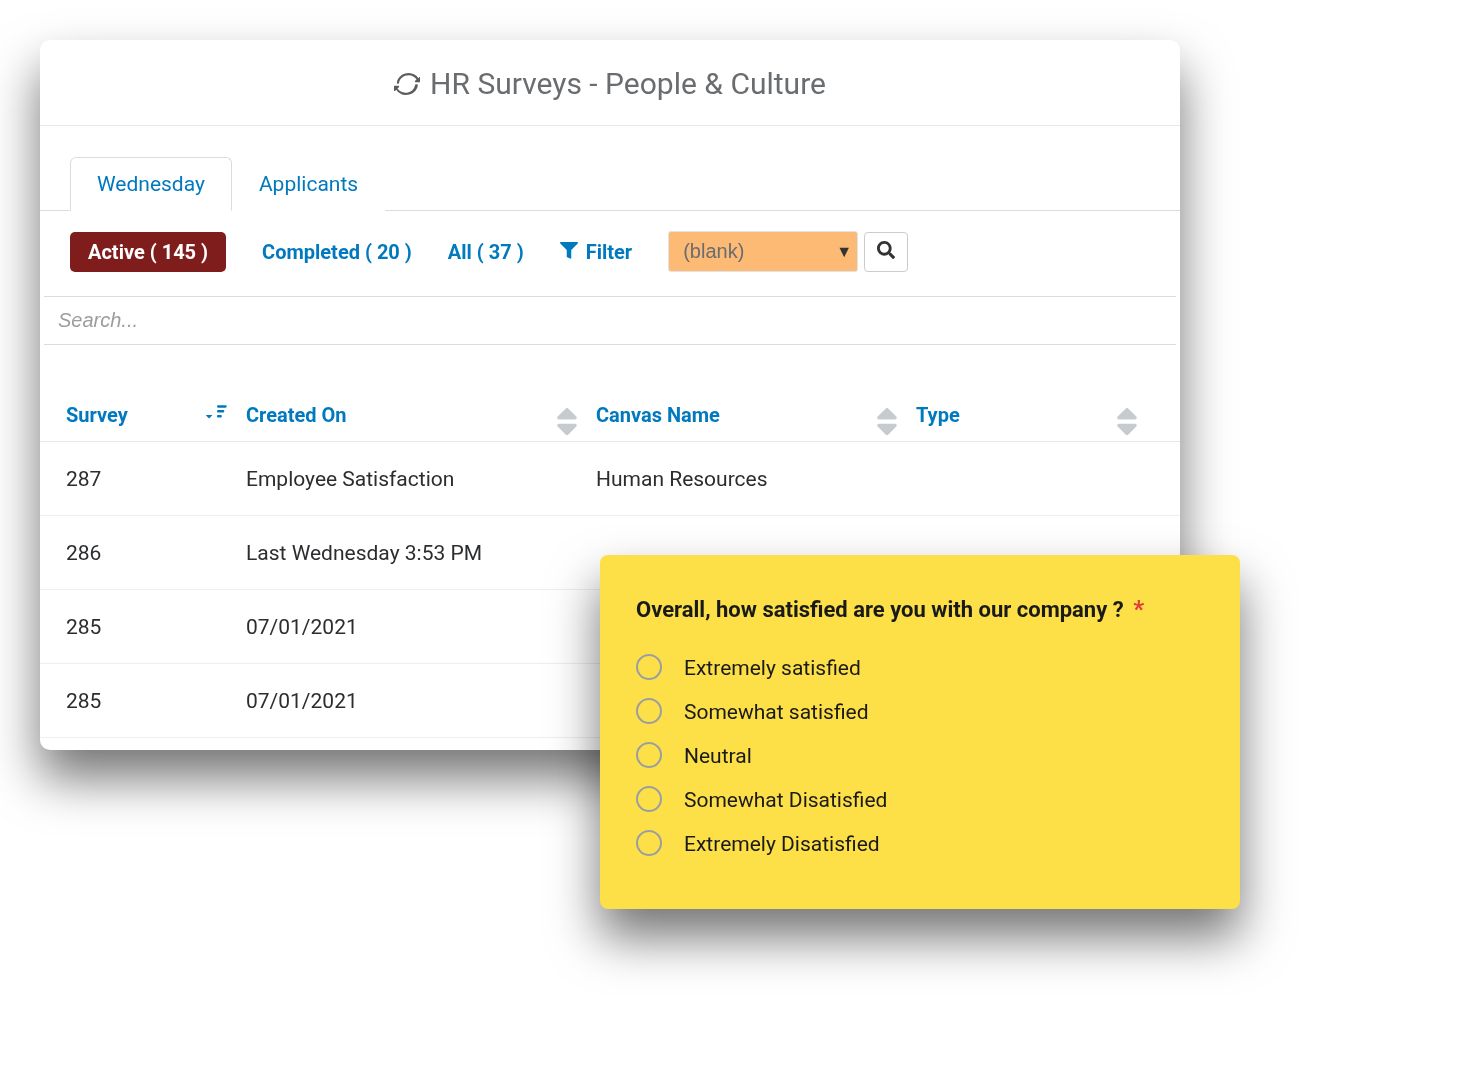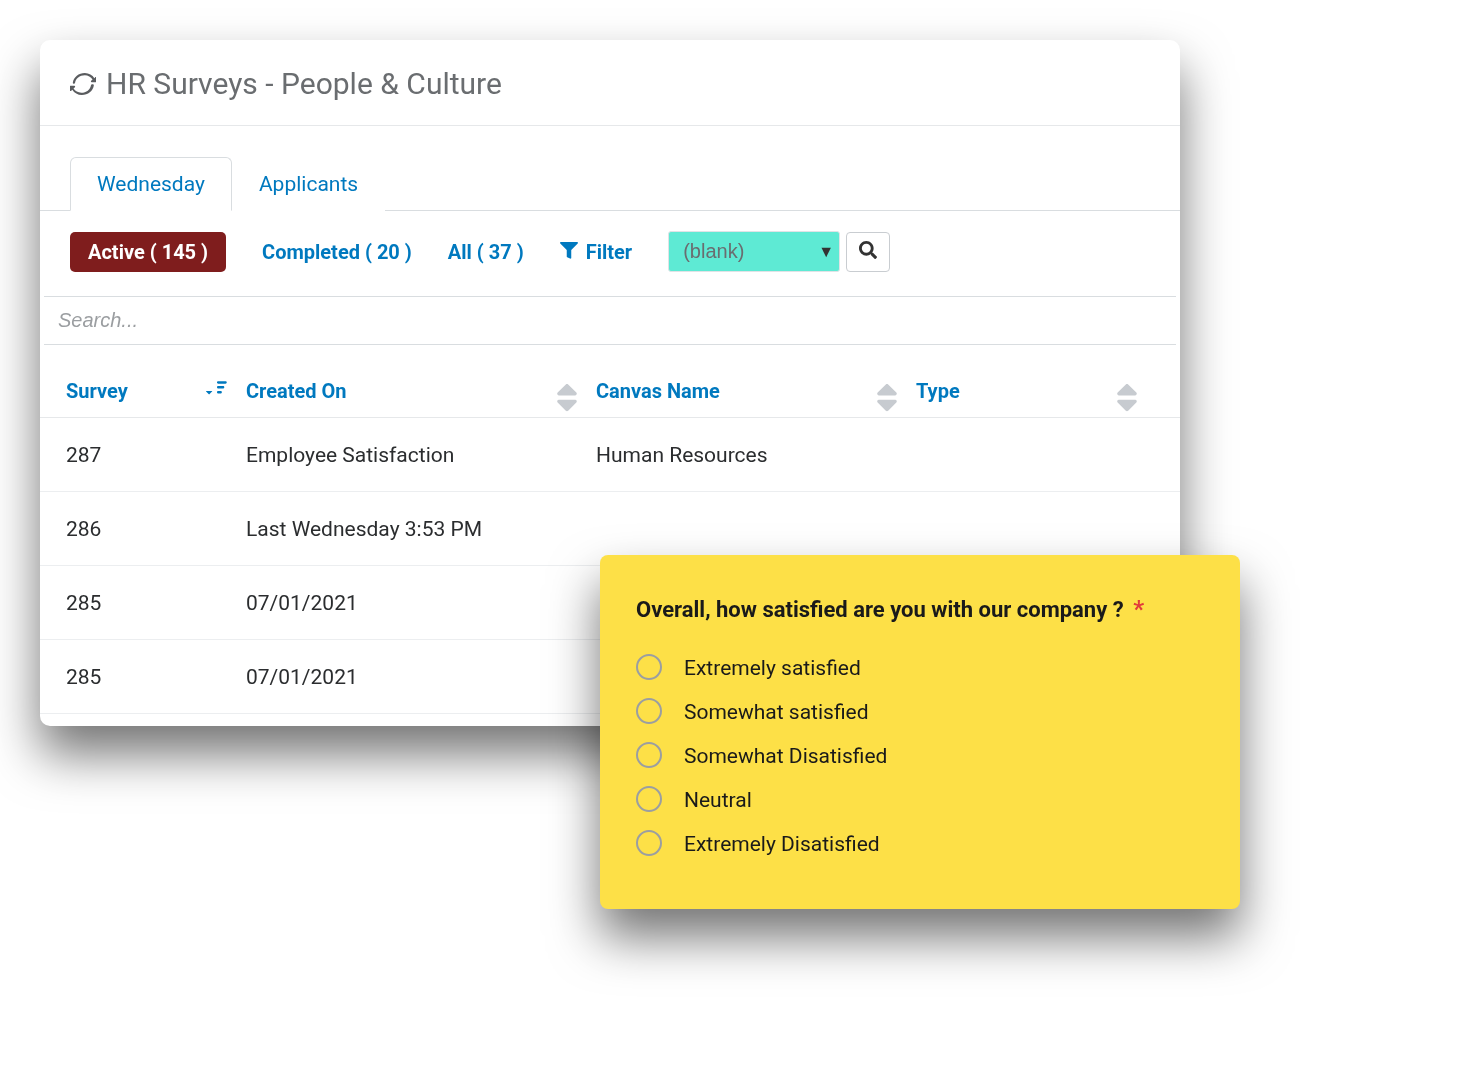--- a/index.html
+++ b/index.html
@@ -18,20 +18,21 @@
     width: 1140px;
     position: relative;
     overflow: visible;
   }
   .panel-header {
     display: flex;
     align-items: center;
     gap: 10px;
     padding: 26px 30px 24px 30px;
     border-bottom: 1px solid #e6e8ea;
+    justify-content: center;
   }
   .panel-title {
     font-size: 30px;
     font-weight: 400;
     color: #6a6d70;
   }
   .refresh-icon {
     width: 26px; height: 26px;
     color: #5a5c5f;
     flex-shrink: 0;
@@ -88,26 +89,26 @@
   }
   .filter-btn svg { width: 18px; height: 18px; }
   .select-wrap {
     display: flex;
     align-items: center;
     gap: 12px;
   }
   .select {
     appearance: none;
     border: 1px solid #e0e3e6;
-    background: #5eead4;
+    background: #fdba74;
     font-size: 20px;
     color: #6a6d70;
     padding: 8px 40px 8px 14px;
     border-radius: 3px;
-    width: 172px;
+    width: 190px;
     cursor: pointer;
   }
   .select-caret {
     margin-left: -34px;
     pointer-events: none;
     color: #333;
   }
   .search-icon-btn {
     width: 44px; height: 40px;
     border: 1px solid #c9cdd1;
@@ -151,20 +152,21 @@
   }
   .th {
     display: flex;
     align-items: center;
     justify-content: space-between;
     font-size: 20px;
     font-weight: 700;
     color: #0079bf;
     cursor: pointer;
     padding-right: 18px;
+    margin-top: 24px;
   }
   .sort-icon { width: 22px; height: 22px; color: #0079bf; flex-shrink:0;}
   .sort-icon.muted { color: #c7cbd0; }
   .trow {
     border-bottom: 1px solid #eceef0;
     height: 74px;
     font-size: 21px;
     color: #2b2d2f;
   }
   .trow:last-child { border-bottom: none; padding-bottom: 20px;}
@@ -323,23 +325,23 @@
   <div class="opt">
     <span class="radio"></span>
     <span>Extremely satisfied</span>
   </div>
   <div class="opt">
     <span class="radio"></span>
     <span>Somewhat satisfied</span>
   </div>
   <div class="opt">
     <span class="radio"></span>
+    <span>Neutral</span>
+  </div>
+  <div class="opt">
+    <span class="radio"></span>
     <span>Somewhat Disatisfied</span>
   </div>
   <div class="opt">
     <span class="radio"></span>
-    <span>Neutral</span>
-  </div>
-  <div class="opt">
-    <span class="radio"></span>
     <span>Extremely Disatisfied</span>
   </div>
 </div>
 
 </body></html>

